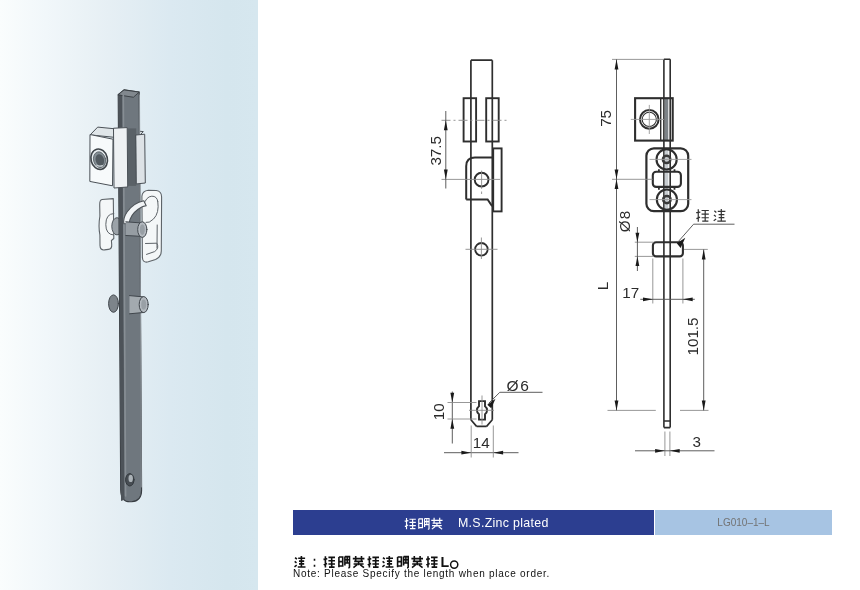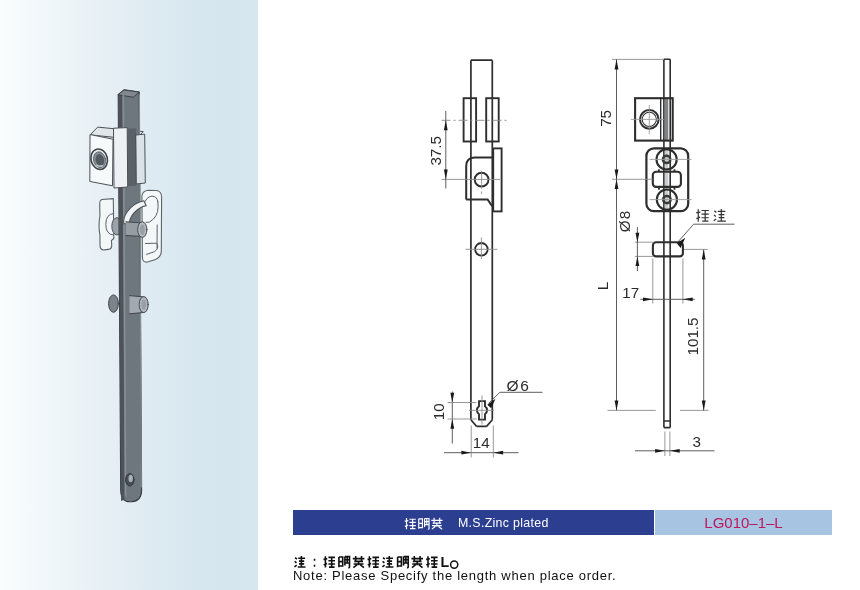--- a/index.html
+++ b/index.html
@@ -2,23 +2,23 @@
 <html><head>
 <meta charset="utf-8">
 <style>
 html,body{margin:0;padding:0;width:860px;height:590px;background:#ffffff;overflow:hidden;}
 *{font-family:"Liberation Sans",sans-serif;}
 #panel{position:absolute;left:0;top:0;width:258px;height:590px;
 background:linear-gradient(90deg,#fafdfd 0%,#f1f7fa 18%,#e6eff4 42%,#dbe9f1 66%,#d5e6ee 88%,#d6e7ef 100%);}
 #bar1{position:absolute;left:293px;top:510px;width:361px;height:25px;background:#2c3e90;}
 #bar2{position:absolute;left:655px;top:510px;width:177px;height:25px;background:#a7c4e3;}
 #lg{opacity:0.999;position:absolute;left:655px;top:510px;width:177px;height:25px;line-height:25px;
-text-align:center;font-size:15px;color:#be185d;letter-spacing:0px;}
+text-align:center;font-size:10px;color:#737373;letter-spacing:0px;}
 #ms{opacity:0.999;position:absolute;left:457.5px;top:510px;height:42px;line-height:26px;font-size:12.4px;color:#ffffff;letter-spacing:0.3px;}
-#note2{opacity:0.999;position:absolute;left:293px;top:568px;font-size:13px;color:#111111;letter-spacing:0.73px;}
+#note2{opacity:0.999;position:absolute;left:293px;top:568px;font-size:10px;color:#111111;letter-spacing:0.73px;}
 svg{position:absolute;left:0;top:0;will-change:transform;}
 #bar1,#bar2,#lg,#ms,#note2{will-change:transform;}
 </style>
 </head>
 <body>
 <div id="panel"></div>
 <div id="bar1"></div>
 <div id="bar2"></div>
 <div id="lg">LG010–1–L</div>
 <div id="ms">M.S.Zinc plated</div>

